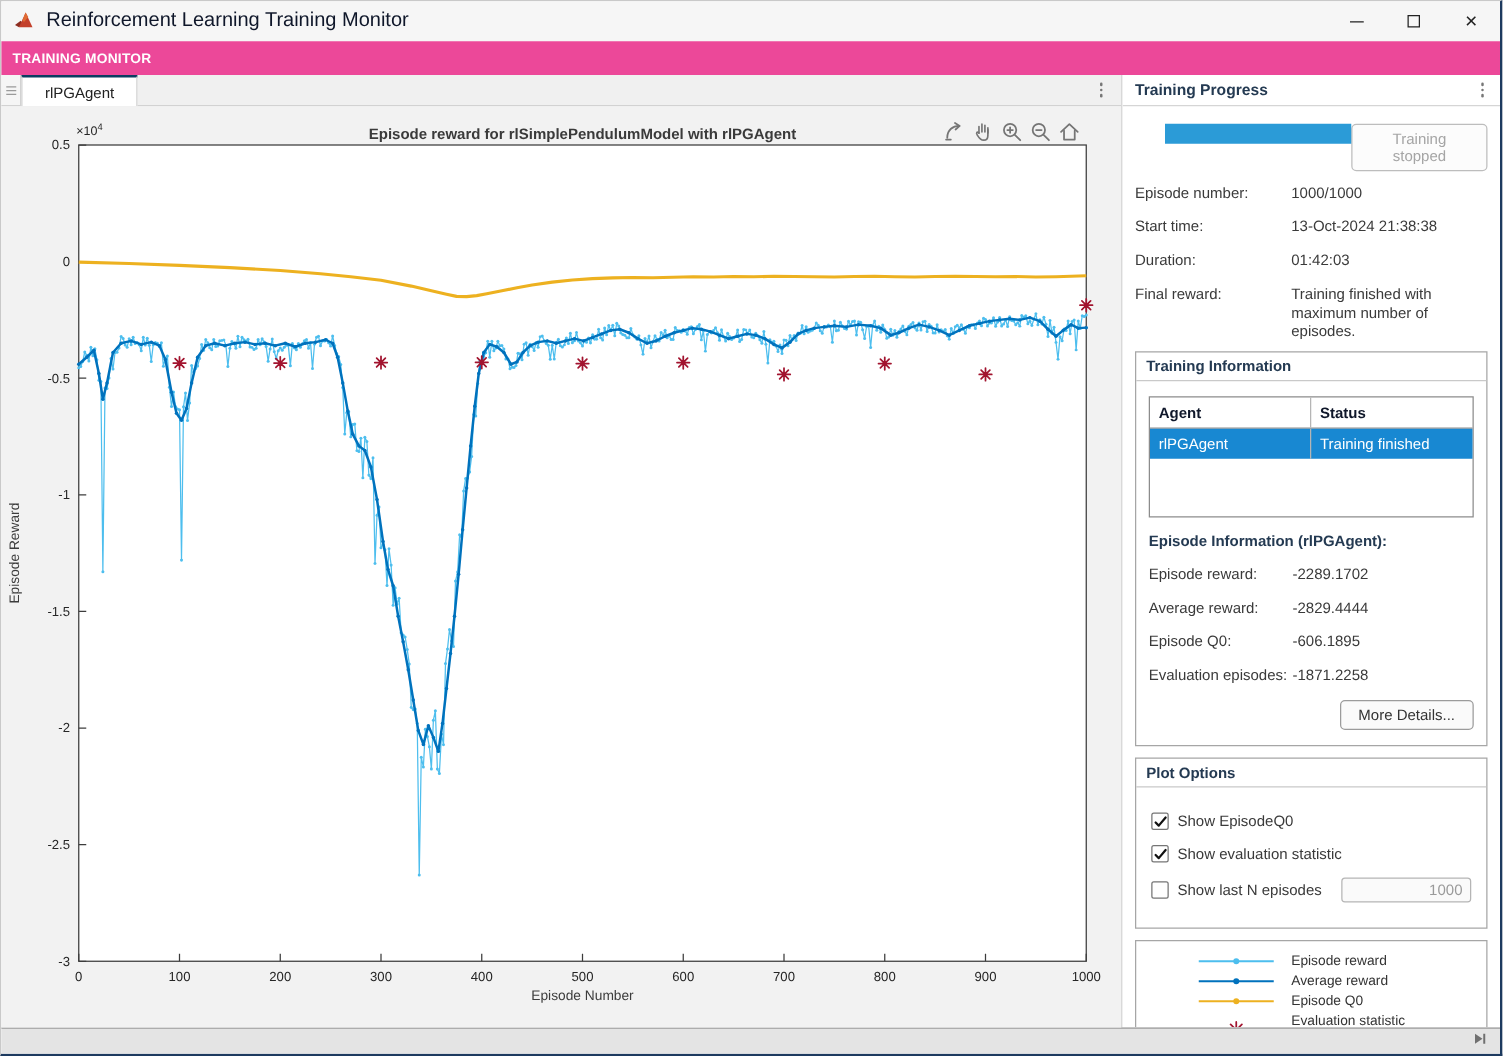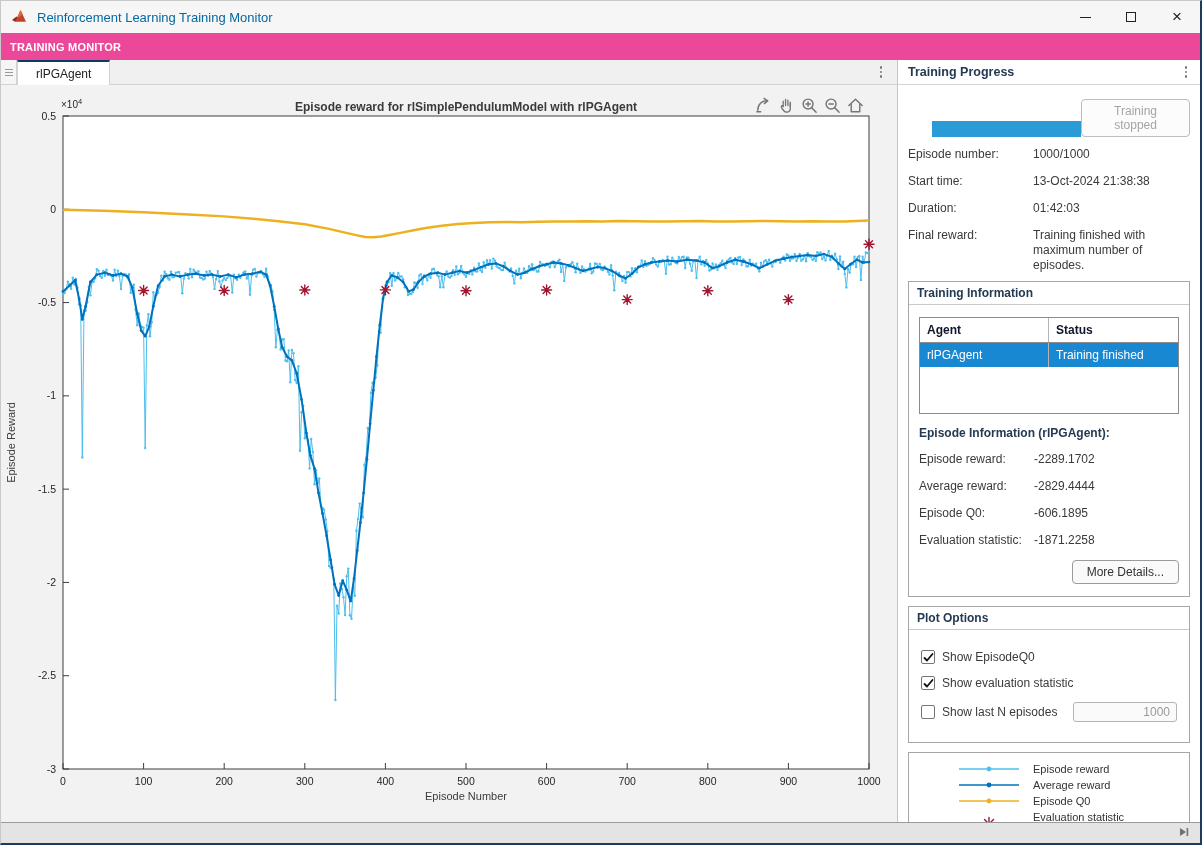--- a/index.html
+++ b/index.html
@@ -4,21 +4,21 @@
 <style>
   * { margin:0; padding:0; box-sizing:border-box; }
   html,body { width:1202px; height:845px; background:#ddd; font-family:"Liberation Sans", sans-serif; }
   .window { width:1202px; height:845px; background:#fff; position:relative;
     border-top:1px solid #c9c9c9; border-left:1px solid #c9c9c9;
     border-right:2px solid #1d3a5f; border-bottom:2px solid #1d3a5f;
     display:flex; flex-direction:column; overflow:hidden; }
   
   .titlebar { height:32px; background:#f6f6f6; display:flex; align-items:center; flex:0 0 auto; }
   .titlebar .logo { width:18px; height:18px; margin:0 8px 0 10px; }
-  .titlebar .title { font-size:13px; color:#0369a1; }
+  .titlebar .title { font-size:16px; color:#0f172a; }
   .win-btns { margin-left:auto; display:flex; height:100%; }
   .win-btn { width:46px; height:100%; display:flex; align-items:center; justify-content:center; color:#222; cursor:default; }
   .min-glyph { width:11px; height:1px; background:#222; display:block; }
   .max-glyph { width:10px; height:10px; border:1px solid #222; display:block; }
   .close-glyph { font-size:17px; line-height:10px; color:#222; }
   
   .toolstrip { height:27px; background:#ec4899; display:flex; align-items:center; flex:0 0 auto; }
   .toolstrip span { color:#fff; font-size:11px; font-weight:bold; letter-spacing:.2px; padding-left:9px; }
   
   .main-row { flex:1 1 auto; display:flex; min-height:0; }
@@ -34,21 +34,21 @@
   .doc-area svg { display:block; }
   svg text { font-family:"Liberation Sans", sans-serif; }
   .chart-toolbar { position:absolute; top:10px; right:32px; display:flex; gap:3px; background:transparent; }
   .chart-toolbar .tool { width:20px; height:20px; display:flex; align-items:center; justify-content:center; }
   
   .right-panel { flex:1 1 auto; background:#fff; display:flex; flex-direction:column; overflow:hidden; }
   .panel-header { height:25px; border-bottom:1px solid #d5d5d5; display:flex; align-items:center; padding:0 10px; flex:0 0 auto; }
   .panel-header .ph-title { font-size:12.5px; font-weight:bold; color:#243a52; }
   .panel-header .vdots { margin-left:auto; }
   .rp-body { padding:10px 10px 0 10px; flex:1 1 auto; overflow:hidden; }
-  .progress-row { display:flex; align-items:flex-end; margin:4px 0 10px 0;padding-left:24px; }
+  .progress-row { display:flex; align-items:flex-start; margin:4px 0 10px 0;padding-left:24px; }
   .progress-track { width:160px; height:16px; background:#e9e9e9; position:relative; }
   .progress-fill { height:100%; background:#2b9bd7; width:100%; }
   .stopped-btn { margin-left:auto; border:1px solid #bdbdbd; border-radius:4px; background:#fcfcfc; color:#a5a5a5; font-size:12px; padding:4px 12px; }
   .info-row { display:flex; margin-bottom:12px; font-size:12px; color:#3a3a3a; }
   .info-row .lbl { width:125px; flex:0 0 auto; }
   .info-row .val { flex:1; line-height:1.25; }
   .box { border:1px solid #a6a6a6; margin:0 0 9px 0; background:#fff; }
   .box-title { font-size:12px; font-weight:bold; color:#243a52; padding:4px 8px; border-bottom:1px solid #c9c9c9; }
   .box-body { padding:8px 10px; }
   
@@ -913,21 +913,21 @@
             </div>
             <div class="ep-row">
               <span class="lbl">Average reward:</span>
               <span>-2829.4444</span>
             </div>
             <div class="ep-row">
               <span class="lbl">Episode Q0:</span>
               <span>-606.1895</span>
             </div>
             <div class="ep-row">
-              <span class="lbl">Evaluation statistic:</span>
+              <span class="lbl">Evaluation episodes:</span>
               <span>-1871.2258</span>
             </div>
             <button class="details-btn">More Details...</button>
           </div>
         </div>
 
         <div class="box">
           <div class="box-title">Plot Options</div>
           <div class="box-body" id="plot-options-body">
             <div class="opt-row">

